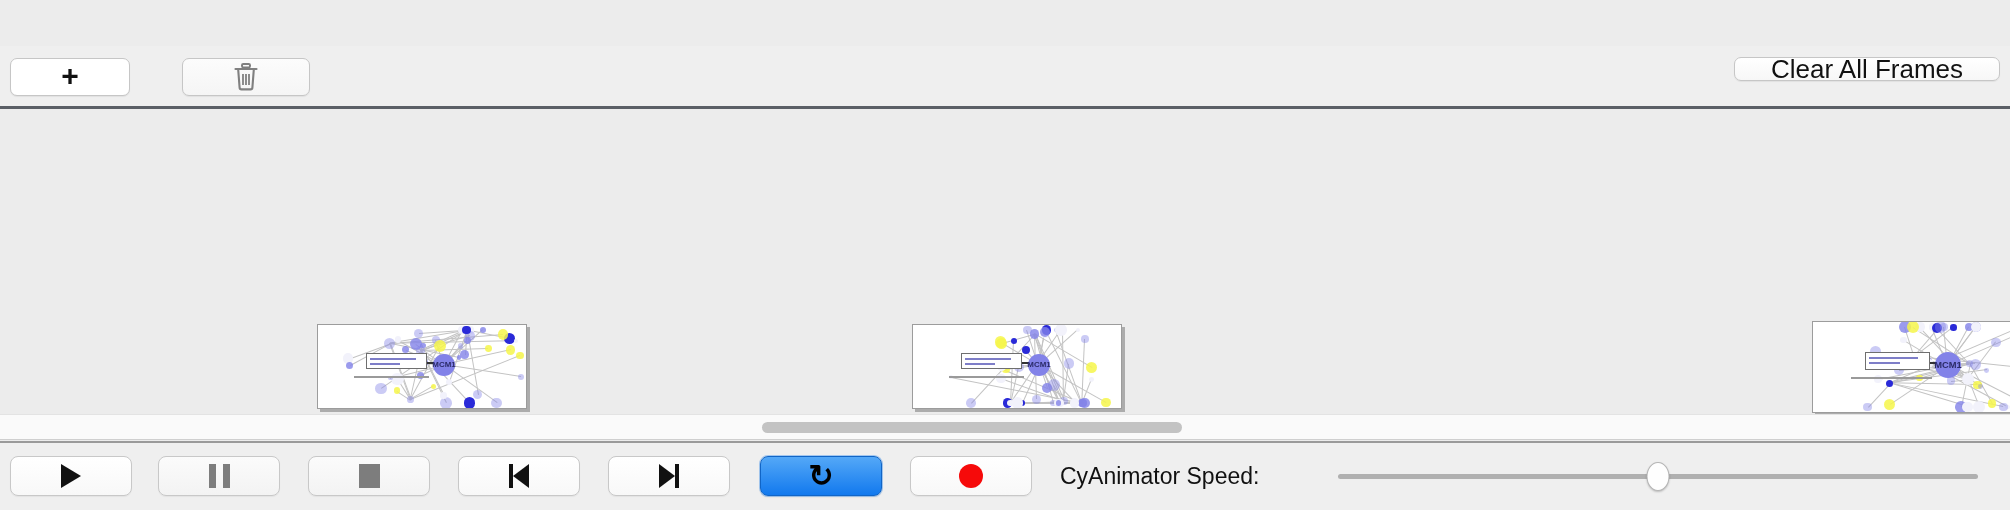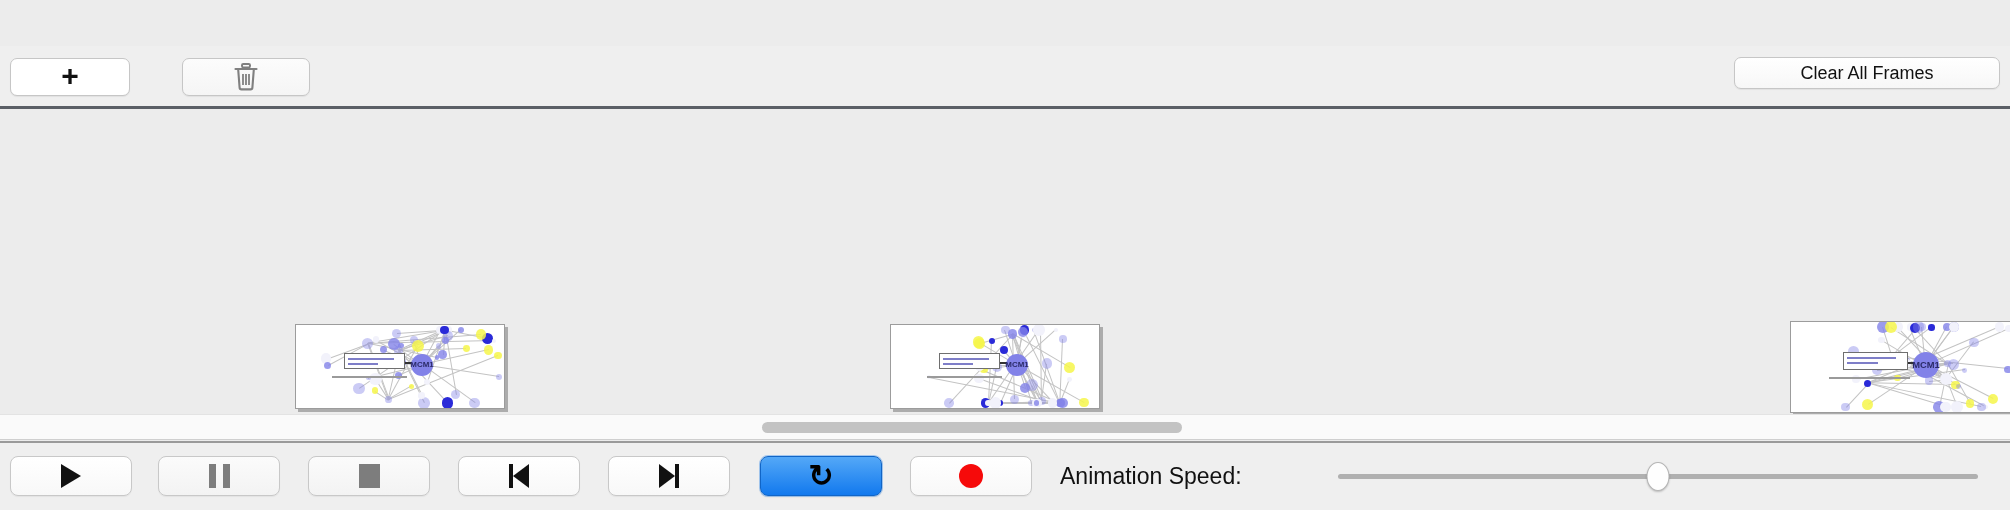--- a/index.html
+++ b/index.html
@@ -72,42 +72,43 @@
     position: absolute; border-radius: 7px;
     border: 1px solid #c6c6c6;
     background: linear-gradient(#ffffff, #f7f7f7);
     display: flex; align-items: center; justify-content: center;
     cursor: pointer;
     box-shadow: 0 1px 1px rgba(0,0,0,0.06);
   }
   #add-frame-button  { left: 10px;   top: 12px; width: 120px; height: 38px; background: #ffffff; }
   #delete-frame-button { left: 182px; top: 12px; width: 128px; height: 38px;
                          background: linear-gradient(#fcfcfc, #f5f5f5); }
-  #clear-all-frames-button { left: 1734px; top: 11px; width: 266px; height: 32px;
-                             font-size: 18px; color: #111; }
+  #clear-all-frames-button { left: 1734px; top: 11px; width: 266px; height: 24px;
+                             font-size: 26px; color: #111; }
   .plus-glyph {
     font-size: 30px; font-weight: bold; color: #111; line-height: 1;
     margin-top: -2px;
   }
   .toolbar-rule {
     position: absolute; left: 0; top: 106px; width: 2010px; height: 3px;
     background: #5b5f66;
   }
 
   
   .timeline-panel {
     position: absolute; left: 0; top: 109px; width: 2010px; height: 305px;
     background: #ececec; overflow: hidden;
   }
 
   .frame-thumb {
     position: absolute;
     background: #b4b4b4;
     padding: 0;
     box-shadow: 3px 3px 0 rgba(120,120,120,0.55);
+    margin-left: 22px;
   }
   .frame-thumb .inner {
     width: 100%; height: 100%;
     background: #ffffff;
     border: 1px solid #9c9c9c;
     position: relative; overflow: hidden;
   }
   .netnode {
     position: absolute; border-radius: 50%;
   }
@@ -535,19 +536,19 @@
           <span class="bar"></span>
       </span>
     </div>
     <div class="pbtn active" style="left:760px;width:122px;">
       <span class="glyph g-loop">↻</span>
     </div>
     <div class="pbtn" style="left:910px;width:122px;">
       <span class="glyph g-record"></span>
     </div>
 
-    <div class="speed-label">Animation Speed:</div>
+    <div class="speed-label">CyAnimator Speed:</div>
     <div class="speed-slider">
       <div class="speed-thumb" id="speed-thumb" style="left: 50%;"></div>
     </div>
   </div>
 
 </div>
 
 </body></html>

